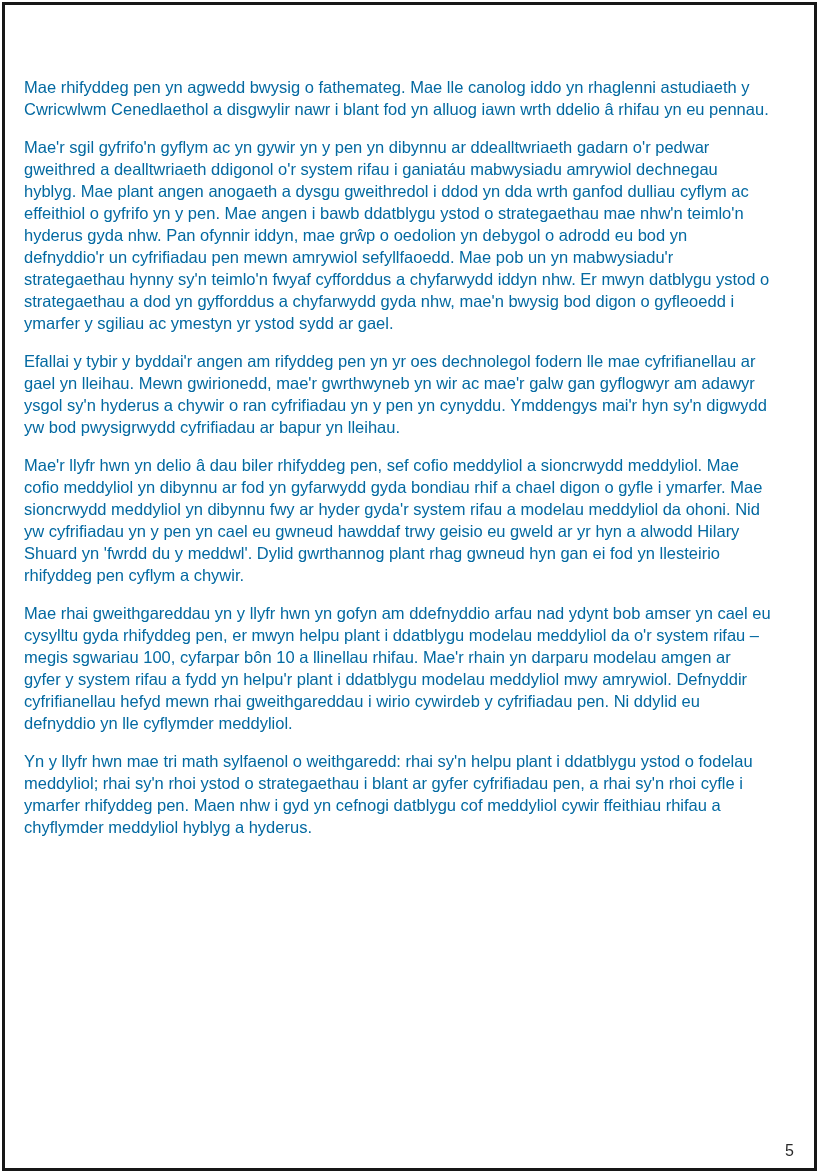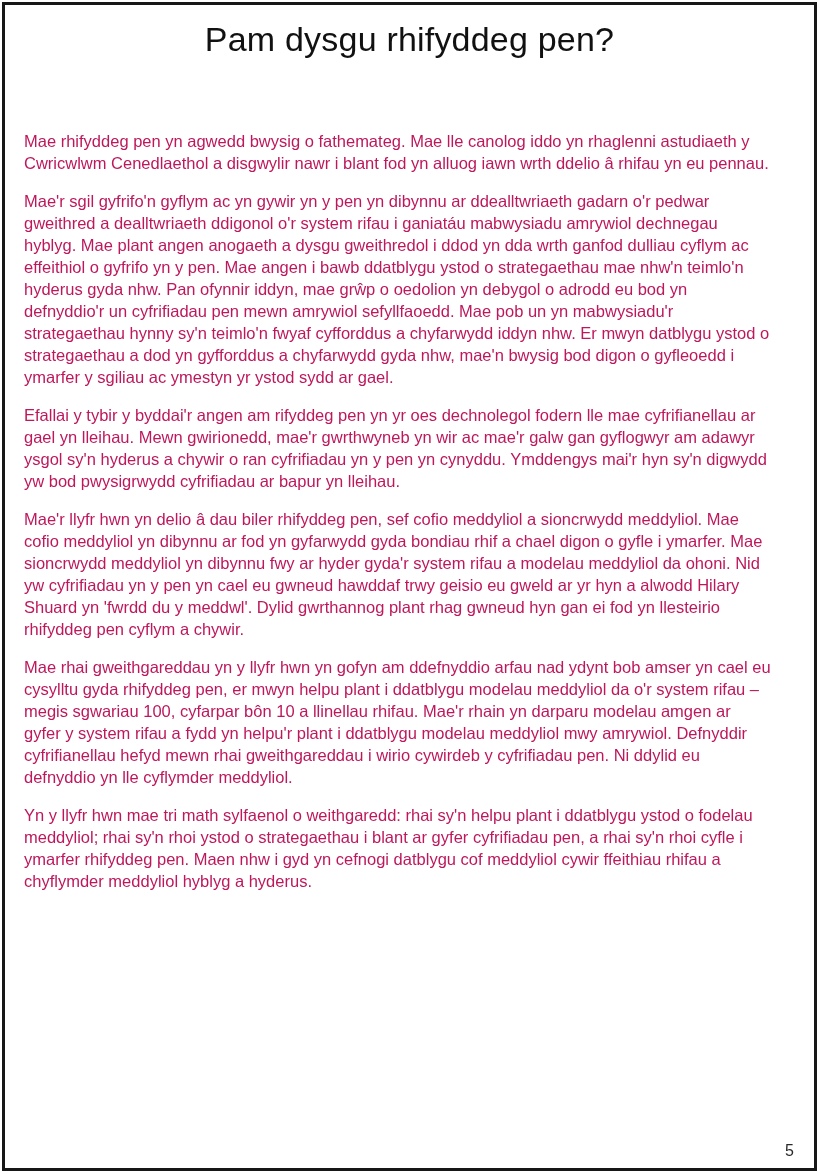--- a/index.html
+++ b/index.html
@@ -23,21 +23,21 @@
     margin-top: 14px;
     text-align: center;
     font-size: 34px;
     line-height: 40px;
     font-weight: 400;
     letter-spacing: 0.2px;
     color: #111111;
   }
   .body-text {
     margin: 71px 43px 0 19px;
-    color: #be185d;
+    color: #0369a1;
     font-size: 16.5px;
     line-height: 22px;
     text-align: left;
   }
   .body-text p {
     margin-bottom: 16px;
   }
   .page-number {
     position: absolute;
     right: 20px;
@@ -45,21 +45,20 @@
     font-size: 16px;
     line-height: 16px;
     color: #2a2a2a;
   }
 </style>
 </head>
 <body>
 
 <div class="page">
 
-  <h1 class="page-title">Pam dysgu rhifyddeg pen?</h1>
 
   <div class="body-text">
     <p>Mae rhifyddeg pen yn agwedd bwysig o fathemateg. Mae lle canolog iddo yn rhaglenni astudiaeth y Cwricwlwm Cenedlaethol a disgwylir nawr i blant fod yn alluog iawn wrth ddelio â rhifau yn eu pennau.</p>
     <p>Mae'r sgil gyfrifo'n gyflym ac yn gywir yn y pen yn dibynnu ar ddealltwriaeth gadarn o'r pedwar gweithred a dealltwriaeth ddigonol o'r system rifau i ganiatáu mabwysiadu amrywiol dechnegau hyblyg. Mae plant angen anogaeth a dysgu gweithredol i ddod yn dda wrth ganfod dulliau cyflym ac effeithiol o gyfrifo yn y pen. Mae angen i bawb ddatblygu ystod o strategaethau mae nhw'n teimlo'n hyderus gyda nhw. Pan ofynnir iddyn, mae grŵp o oedolion yn debygol o adrodd eu bod yn defnyddio'r un cyfrifiadau pen mewn amrywiol sefyllfaoedd. Mae pob un yn mabwysiadu'r strategaethau hynny sy'n teimlo'n fwyaf cyfforddus a chyfarwydd iddyn nhw. Er mwyn datblygu ystod o strategaethau a dod yn gyfforddus a chyfarwydd gyda nhw, mae'n bwysig bod digon o gyfleoedd i ymarfer y sgiliau ac ymestyn yr ystod sydd ar gael.</p>
     <p>Efallai y tybir y byddai'r angen am rifyddeg pen yn yr oes dechnolegol fodern lle mae cyfrifianellau ar gael yn lleihau. Mewn gwirionedd, mae'r gwrthwyneb yn wir ac mae'r galw gan gyflogwyr am adawyr ysgol sy'n hyderus a chywir o ran cyfrifiadau yn y pen yn cynyddu. Ymddengys mai'r hyn sy'n digwydd yw bod pwysigrwydd cyfrifiadau ar bapur yn lleihau.</p>
     <p>Mae'r llyfr hwn yn delio â dau biler rhifyddeg pen, sef cofio meddyliol a sioncrwydd meddyliol. Mae cofio meddyliol yn dibynnu ar fod yn gyfarwydd gyda bondiau rhif a chael digon o gyfle i ymarfer. Mae sioncrwydd meddyliol yn dibynnu fwy ar hyder gyda'r system rifau a modelau meddyliol da ohoni. Nid yw cyfrifiadau yn y pen yn cael eu gwneud hawddaf trwy geisio eu gweld ar yr hyn a alwodd Hilary Shuard yn 'fwrdd du y meddwl'. Dylid gwrthannog plant rhag gwneud hyn gan ei fod yn llesteirio rhifyddeg pen cyflym a chywir.</p>
     <p>Mae rhai gweithgareddau yn y llyfr hwn yn gofyn am ddefnyddio arfau nad ydynt bob amser yn cael eu cysylltu gyda rhifyddeg pen, er mwyn helpu plant i ddatblygu modelau meddyliol da o'r system rifau – megis sgwariau 100, cyfarpar bôn 10 a llinellau rhifau. Mae'r rhain yn darparu modelau amgen ar gyfer y system rifau a fydd yn helpu'r plant i ddatblygu modelau meddyliol mwy amrywiol. Defnyddir cyfrifianellau hefyd mewn rhai gweithgareddau i wirio cywirdeb y cyfrifiadau pen. Ni ddylid eu defnyddio yn lle cyflymder meddyliol.</p>
     <p>Yn y llyfr hwn mae tri math sylfaenol o weithgaredd: rhai sy'n helpu plant i ddatblygu ystod o fodelau meddyliol; rhai sy'n rhoi ystod o strategaethau i blant ar gyfer cyfrifiadau pen, a rhai sy'n rhoi cyfle i ymarfer rhifyddeg pen. Maen nhw i gyd yn cefnogi datblygu cof meddyliol cywir ffeithiau rhifau a chyflymder meddyliol hyblyg a hyderus.</p>
   </div>
 

